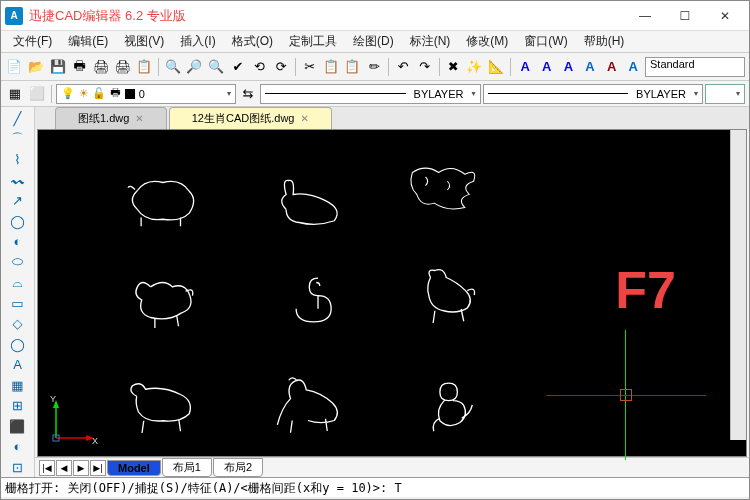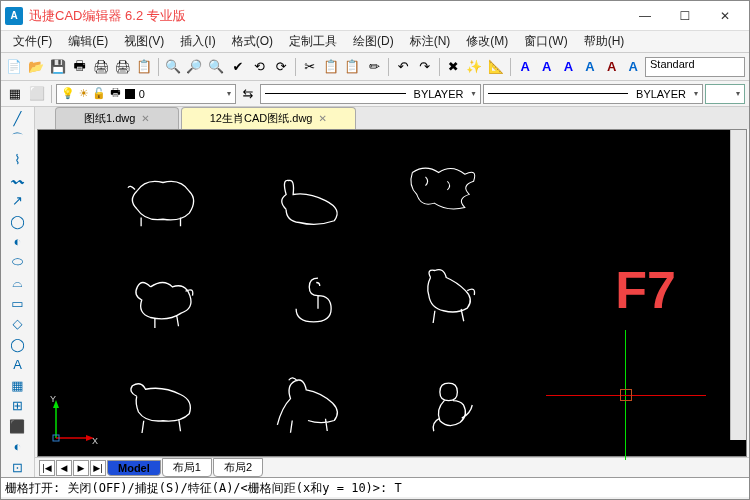--- a/index.html
+++ b/index.html
@@ -16,21 +16,21 @@
 .tb-sel { height: 20px; border: 1px solid #7a9; background: #fff; font-size: 11px; padding: 0 4px; display: flex; align-items: center; min-width: 80px; }
 .tb-input { height: 20px; border: 1px solid #999; background: #fff; font-size: 11px; padding: 0 4px; min-width: 100px; }
 .layerbar { height: 26px; background: #f4f4f4; display: flex; align-items: center; padding: 0 4px; border-bottom: 1px solid #ccc; gap: 2px; }
 .layer-combo { flex: 0 0 180px; height: 20px; border: 1px solid #999; background: #fff; display: flex; align-items: center; padding: 0 4px; font-size: 11px; gap: 4px; }
 .line-combo { flex: 1; height: 20px; border: 1px solid #999; background: #fff; display: flex; align-items: center; padding: 0 4px; font-size: 11px; justify-content: flex-end; gap: 8px; }
 .main { display: flex; height: 370px; }
 .left-tools { width: 34px; background: #f4f4f4; border-right: 1px solid #ccc; display: flex; flex-direction: column; align-items: center; padding-top: 2px; gap: 1px; }
 .lt-ico { width: 24px; height: 20px; display: flex; align-items: center; justify-content: center; font-size: 13px; color: #0066aa; }
 .canvas-wrap { flex: 1; display: flex; flex-direction: column; background: #f4f4f4; }
 .doc-tabs { height: 22px; background: #e8e8e8; display: flex; align-items: flex-end; padding-left: 20px; gap: 0; }
-.doc-tab { padding: 3px 28px; font-size: 11px; background: #d5d5d5; border: 1px solid #aaa; border-bottom: none; border-radius: 4px 4px 0 0; margin-right: 2px; display: flex; align-items: center; gap: 6px; }
+.doc-tab { padding: 3px 22px; font-size: 11px; background: #d5d5d5; border: 1px solid #aaa; border-bottom: none; border-radius: 4px 4px 0 0; margin-right: 2px; display: flex; align-items: center; gap: 6px; }
 .doc-tab.active { background: #fef9c3; }
 .doc-tab .x { color: #888; font-size: 10px; }
 .canvas { flex: 1; background: #000; position: relative; border: 1px solid #888; margin: 0 2px; }
 .zodiac { position: absolute; width: 90px; height: 70px; }
 .zodiac svg { width: 100%; height: 100%; }
 .f7 { position: absolute; right: 70px; top: 130px; color: #ef4444; font-size: 52px; font-weight: bold; font-family: Arial; }
 .cross-v { position: absolute; right: 120px; top: 200px; width: 1px; height: 130px; background: #00e000; }
 .cross-h { position: absolute; right: 40px; top: 265px; width: 160px; height: 1px; background: #e00000; }
 .cross-box { position: absolute; right: 114px; top: 259px; width: 12px; height: 12px; border: 1px solid #c05020; }
 .ucs { position: absolute; left: 10px; bottom: 10px; }

